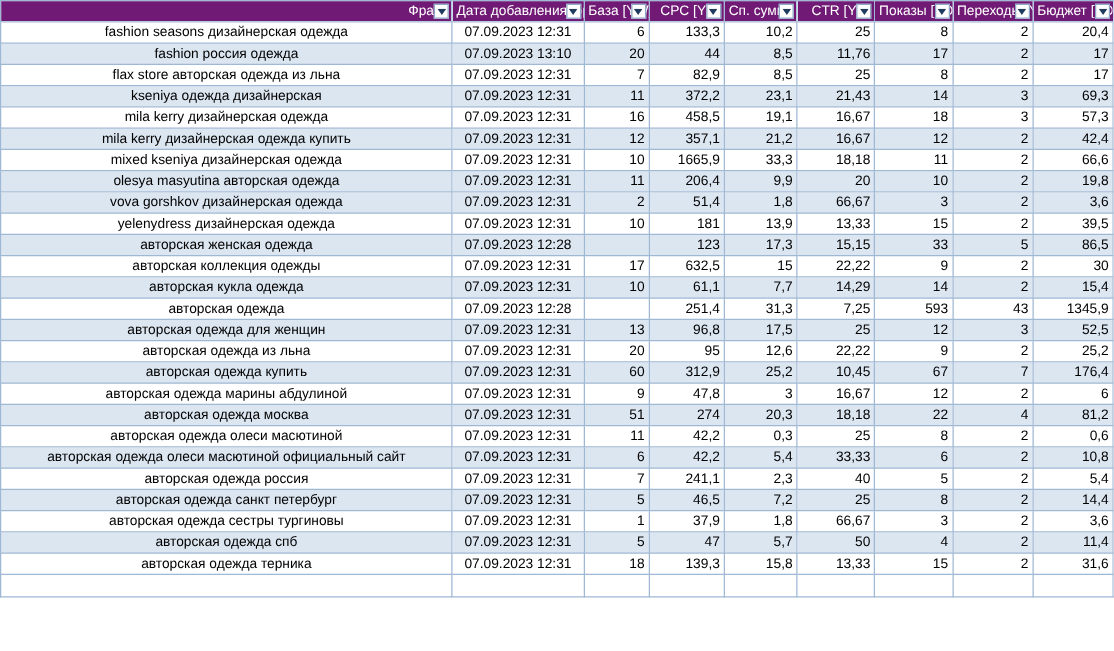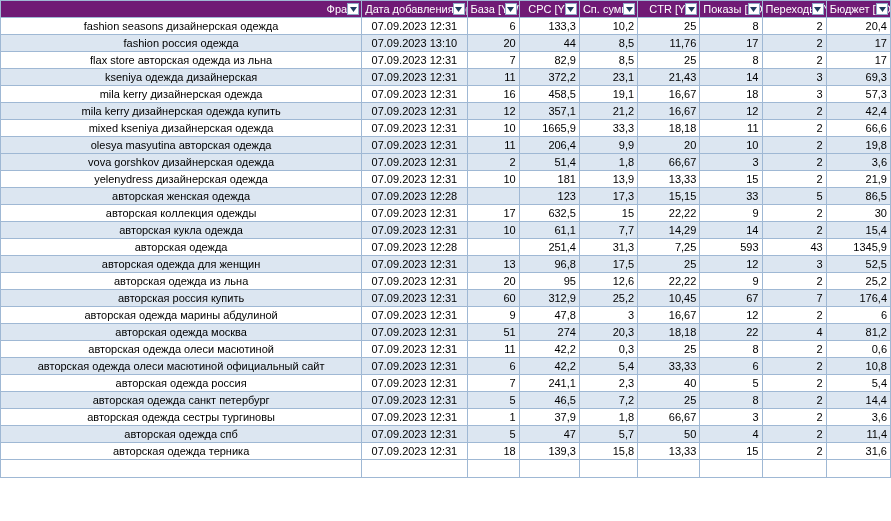--- a/index.html
+++ b/index.html
@@ -260,21 +260,21 @@
       </tr>
       <tr>
         <td class="txt">yelenydress дизайнерская одежда</td>
         <td class="ctr">07.09.2023 12:31</td>
         <td class="num">10</td>
         <td class="num">181</td>
         <td class="num">13,9</td>
         <td class="num">13,33</td>
         <td class="num">15</td>
         <td class="num">2</td>
-        <td class="num">21,9</td>
+        <td class="num">39,5</td>
       </tr>
       <tr class="alt">
         <td class="txt">авторская женская одежда</td>
         <td class="ctr">07.09.2023 12:28</td>
         <td class="num"></td>
         <td class="num">123</td>
         <td class="num">17,3</td>
         <td class="num">15,15</td>
         <td class="num">33</td>
         <td class="num">5</td>
@@ -329,21 +329,21 @@
         <td class="ctr">07.09.2023 12:31</td>
         <td class="num">20</td>
         <td class="num">95</td>
         <td class="num">12,6</td>
         <td class="num">22,22</td>
         <td class="num">9</td>
         <td class="num">2</td>
         <td class="num">25,2</td>
       </tr>
       <tr class="alt">
-        <td class="txt">авторская россия купить</td>
+        <td class="txt">авторская одежда купить</td>
         <td class="ctr">07.09.2023 12:31</td>
         <td class="num">60</td>
         <td class="num">312,9</td>
         <td class="num">25,2</td>
         <td class="num">10,45</td>
         <td class="num">67</td>
         <td class="num">7</td>
         <td class="num">176,4</td>
       </tr>
       <tr>

